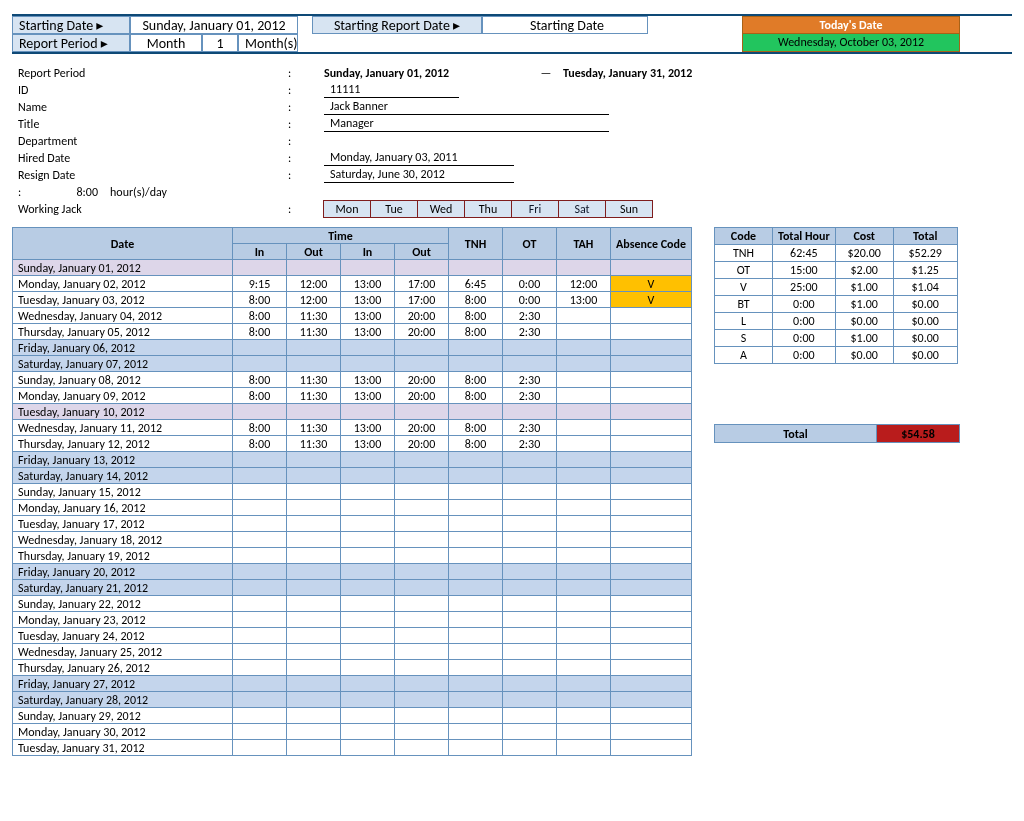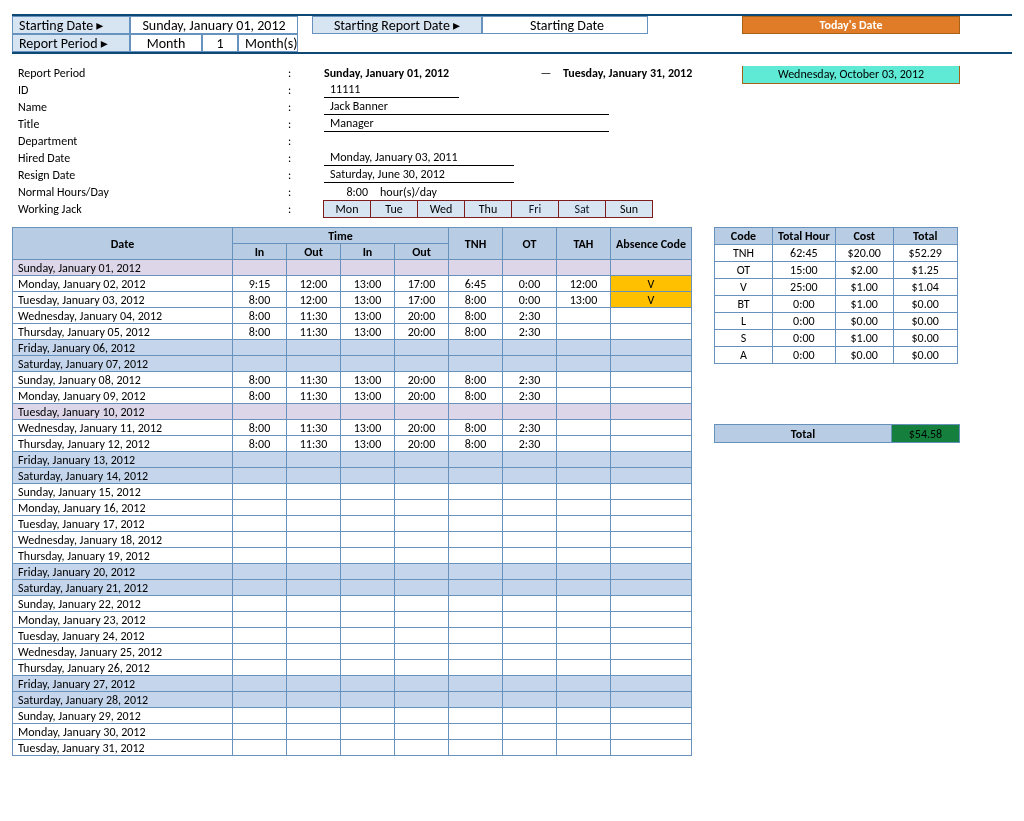--- a/index.html
+++ b/index.html
@@ -56,23 +56,22 @@
     padding: 1px 0;
     height: 18px;
     font-size: 12px;
   }
   .today-val {
     border: 1px solid #a86217;
     border-top: none;
     text-align: center;
     padding: 1px 0;
     height: 18px;
-    background: #5eead4;
+    background: #22c55e;
     font-size: 12px;
-    margin-top: 32px;
   }
   .info-block {
     margin: 4px 0 10px 6px;
   }
   .info-row {
     display: flex;
     align-items: center;
     height: 17px;
     font-size: 12px;
   }
@@ -143,21 +142,21 @@
     width: 246px;
   }
   .grand td {
     border:1px solid #6692bd;
     background:#b8cce4;
     font-weight:bold;
     text-align:center;
     height:18px;
     padding:0 6px;
   }
-  .grand td.val { background:#15803d; font-weight:normal; width:68px;}
+  .grand td.val { background:#b91c1c; font-weight:bold; width:83px;}
 </style>
 </head>
 <body>
 
 <div class="topbar">
   <div class="topbar-left">
     <div class="topbar-row">
       <div class="tb-cell tb-hdr" style="width:118px;">Starting Date ▸</div>
       <div class="tb-cell" style="width:168px;justify-content:center;">Sunday, January 01, 2012</div>
       <div class="tb-cell tb-hdr" style="width:170px;margin-left:14px;justify-content:center;">Starting Report Date ▸</div>
@@ -207,21 +206,20 @@
       <div class="info-label">Hired Date</div>
       <div class="info-colon">:</div>
       <div class="info-val" style="width:190px;">Monday, January 03, 2011</div>
     </div>
   <div class="info-row">
       <div class="info-label">Resign Date</div>
       <div class="info-colon">:</div>
       <div class="info-val" style="width:190px;">Saturday, June 30, 2012</div>
     </div>
   <div class="info-row">
-      <div class="info-label">Normal Hours/Day</div>
       <div class="info-colon">:</div>
     <div class="info-plain" style="width:50px;text-align:right;">8:00</div>
     <div class="info-plain">hour(s)/day</div>
   </div>
   <div class="info-row">
       <div class="info-label">Working Jack</div>
       <div class="info-colon">:</div>
     <div class="wd-row" id="wd-row">
         <div class="wd-cell">Mon</div>
         <div class="wd-cell">Tue</div>

